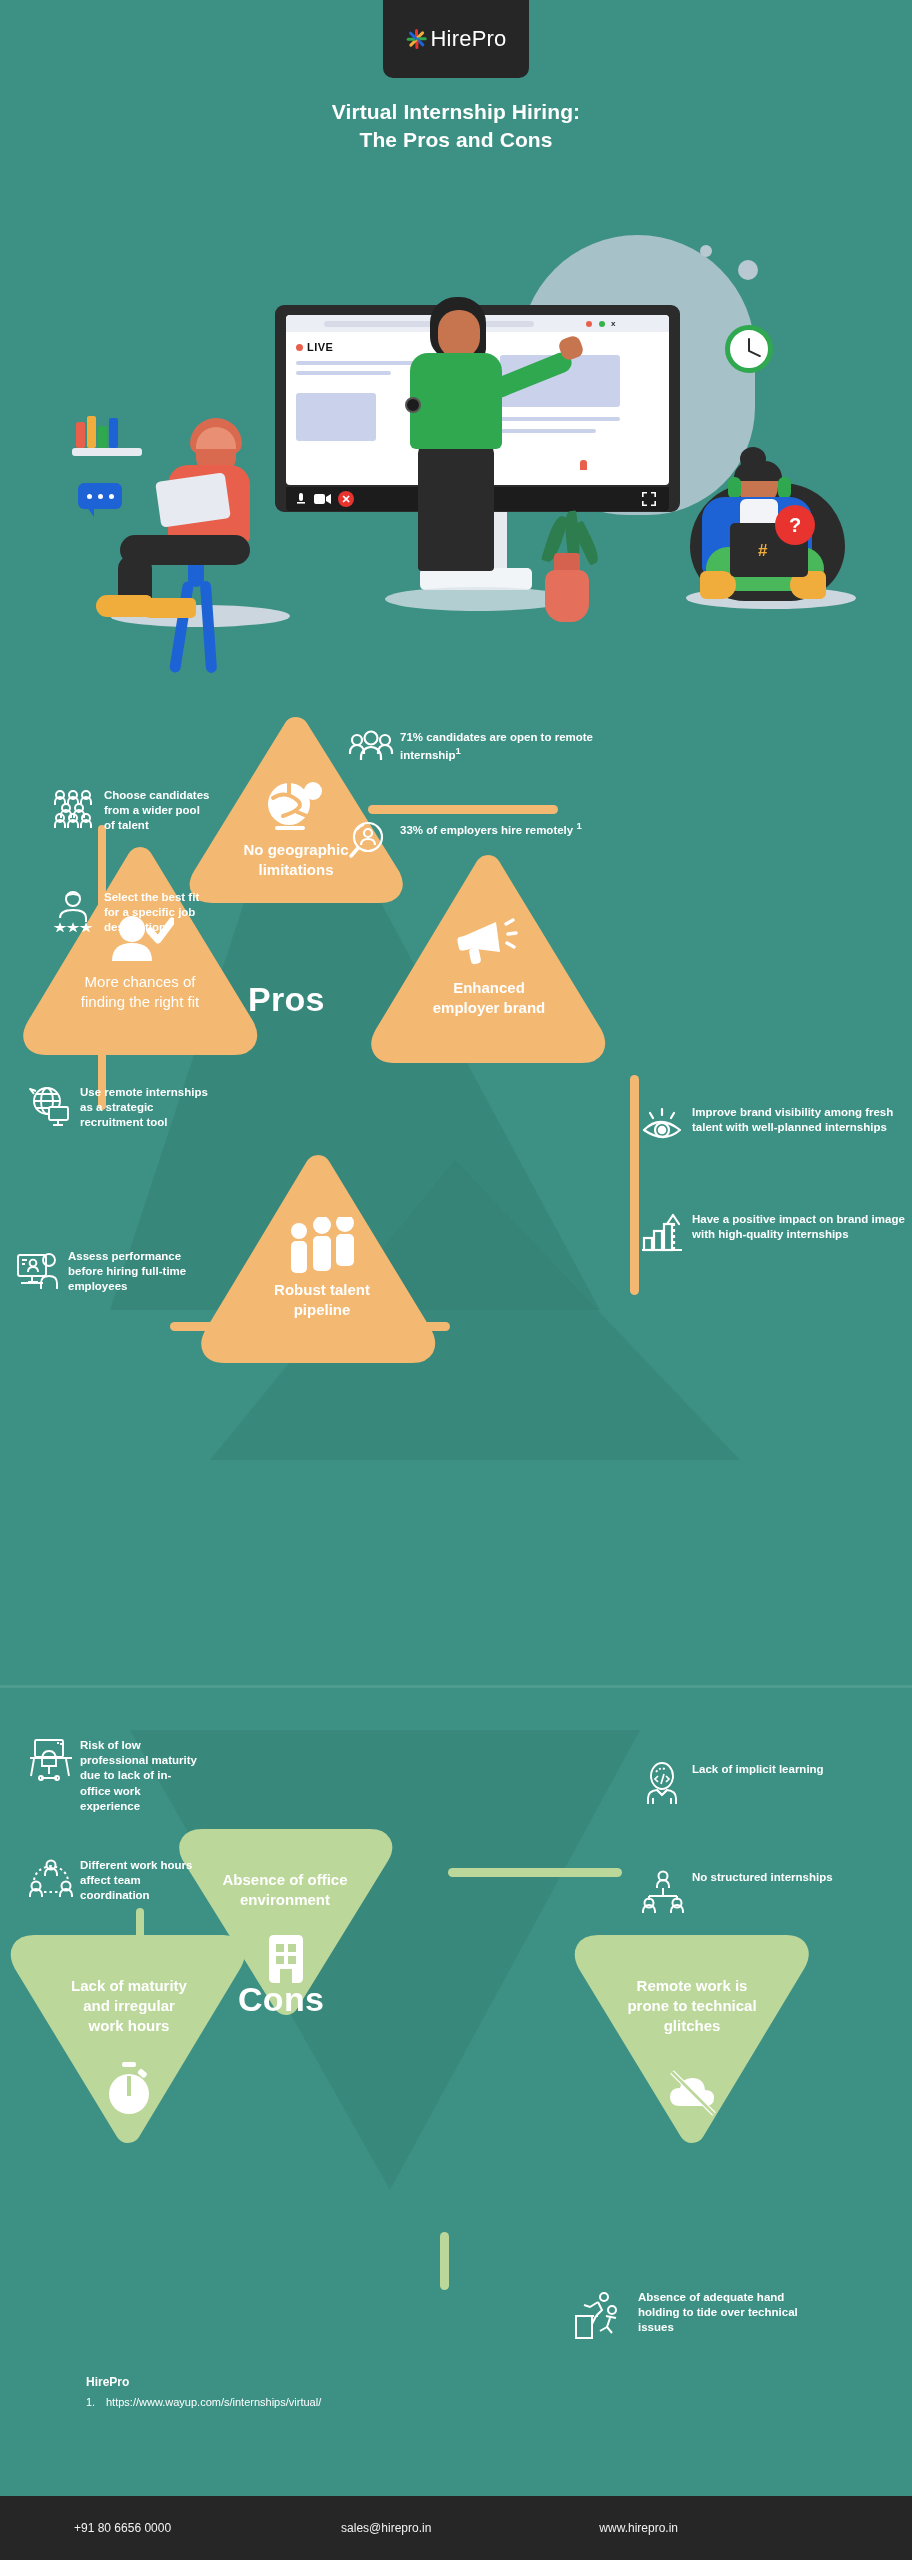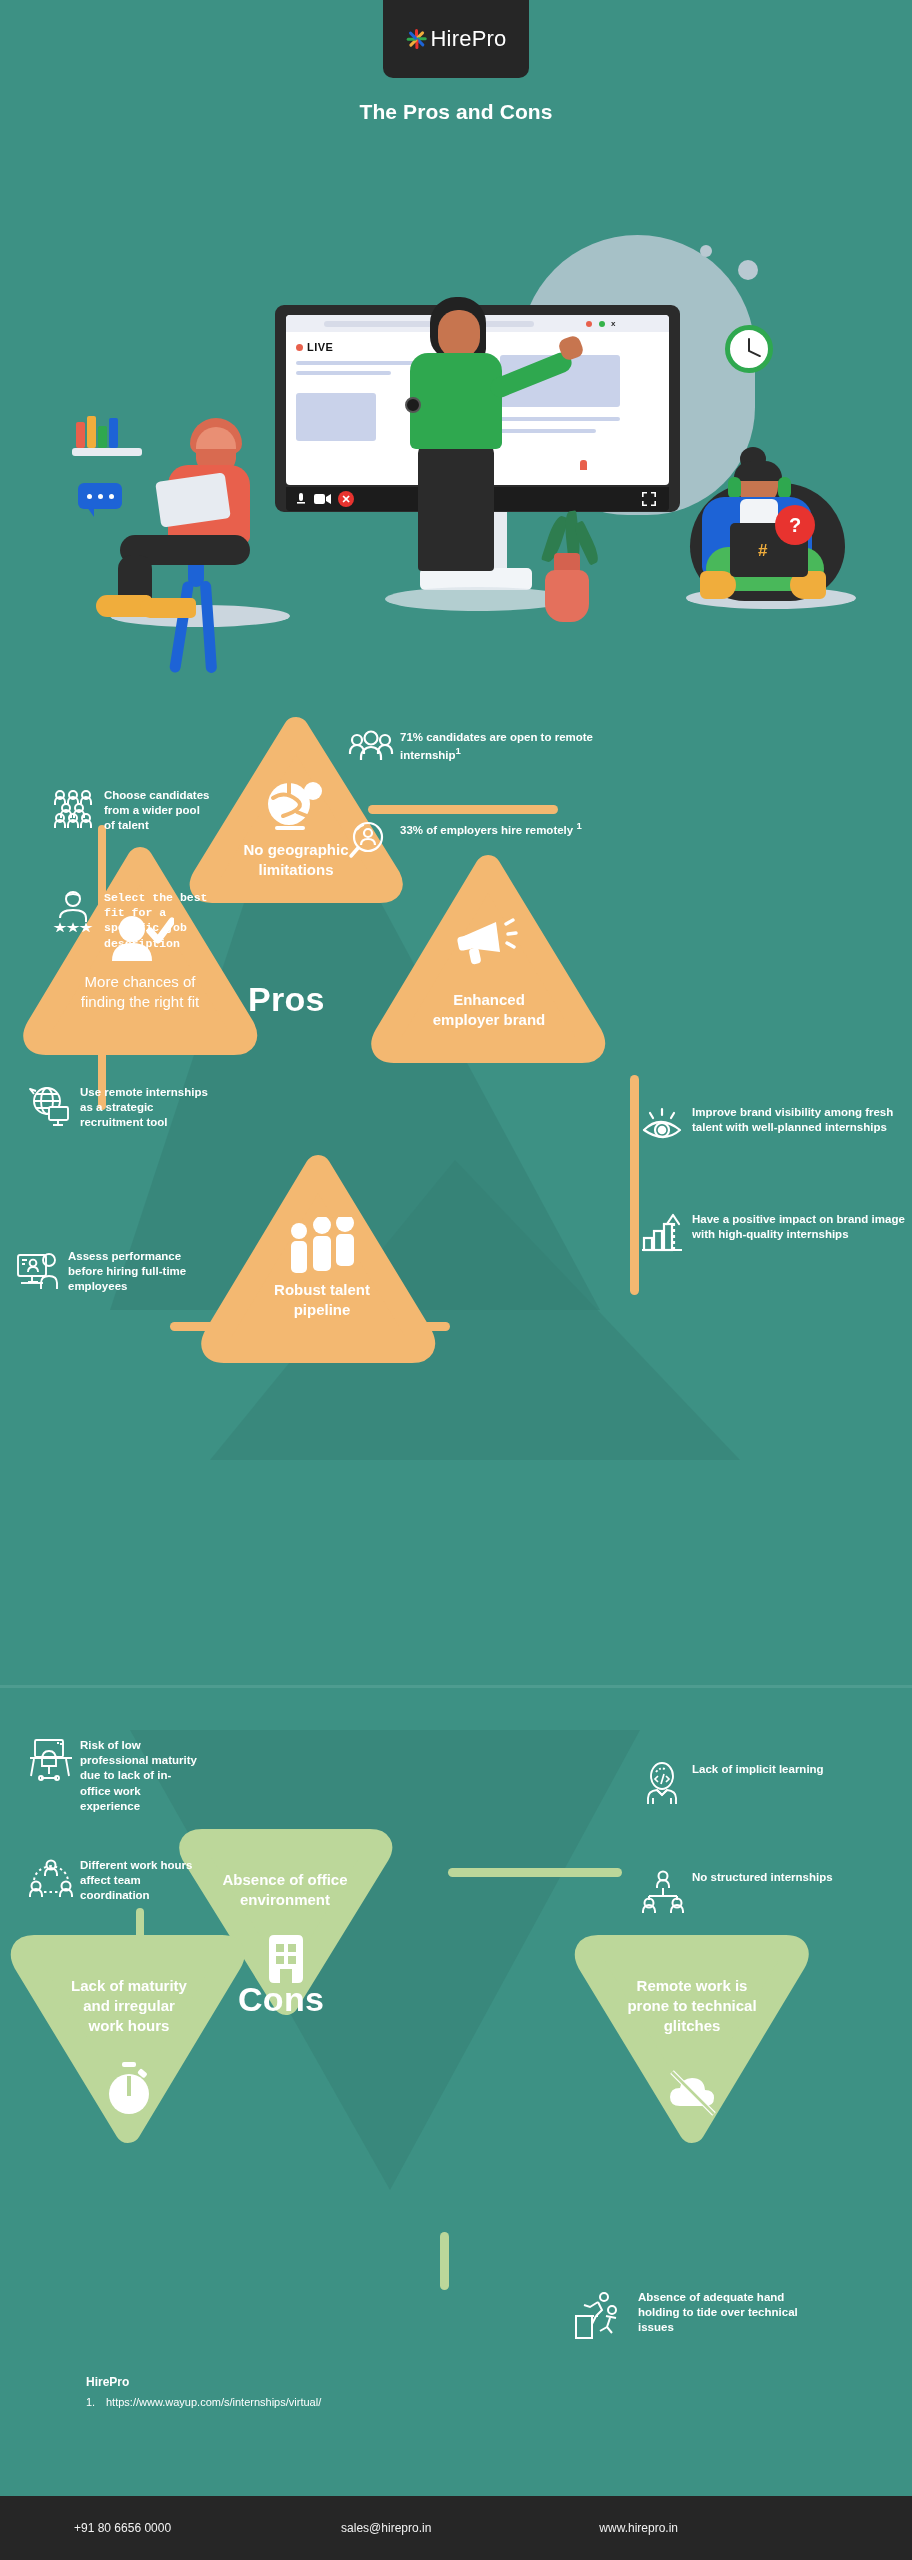--- a/index.html
+++ b/index.html
@@ -155,20 +155,21 @@
       <span style="background: rgb(29, 99, 214); transform: rotate(135deg);"></span>
       <span style="background: rgb(232, 51, 47); transform: rotate(180deg);"></span>
       <span style="background: rgb(240, 173, 60); transform: rotate(225deg);"></span>
       <span style="background: rgb(47, 168, 79); transform: rotate(270deg);"></span>
       <span style="background: rgb(29, 99, 214); transform: rotate(315deg);"></span>
     </div>
   <div class="logo-text">HirePro</div>
 </div>
 
 <div class="title">
+  <div>Virtual Internship Hiring:</div>
   <div>The Pros and Cons</div>
 </div>
 
 <div class="hero">
   <div class="hero-blob"></div>
   <div class="hero-bubble1"></div>
   <div class="hero-bubble2"></div>
 
   <div class="shelf">
     <div class="bk" style="left:4px;height:26px;background:#e8604c;"></div>
@@ -313,21 +314,21 @@
   </div>
 
   <div style="position:absolute;left:456px;top:228px;width:66px;height:52px">
     <svg viewBox="0 0 66 52" width="66" height="52">
         <path d="M4 22 L8 18 L40 4 L44 34 L12 30 Z" fill="#fff"></path>
         <rect x="2" y="18" width="14" height="14" rx="4" fill="#fff" transform="rotate(-12 9 25)"></rect>
         <rect x="14" y="30" width="10" height="16" rx="4" fill="#fff" transform="rotate(-12 19 38)"></rect>
         <path d="M50 6 L57 2 M52 16 L60 15 M51 25 L58 29" stroke="#fff" stroke-width="3.4" stroke-linecap="round"></path>
       </svg>
   </div>
-  <div style="position:absolute;left:378px;top:300px;width:222px;text-align:center;font-size:15px;font-weight:bold;line-height:1.3">
+  <div style="position:absolute;left:378px;top:288px;width:222px;text-align:center;font-size:15px;font-weight:bold;line-height:1.3">
     <div>Enhanced</div>
     <div>employer brand</div>
   </div>
 
   <div style="position:absolute;left:288px;top:527px;width:68px;height:58px">
     <svg viewBox="0 0 68 58" width="68" height="58">
         <circle cx="11" cy="14" r="8" fill="#fff"></circle>
         <rect x="3" y="24" width="16" height="32" rx="5" fill="#fff"></rect>
         <circle cx="34" cy="8" r="9" fill="#fff"></circle>
         <rect x="25" y="19" width="18" height="35" rx="5" fill="#fff"></rect>
@@ -357,21 +358,21 @@
           <path d="M3 40 v-3 a5 5 0 0 1 10 0 v3"></path>
         <circle cx="21" cy="30" r="4"></circle>
           <path d="M16 40 v-3 a5 5 0 0 1 10 0 v3"></path>
         <circle cx="34" cy="30" r="4"></circle>
           <path d="M29 40 v-3 a5 5 0 0 1 10 0 v3"></path>
       </svg>
     </div>
     <div class="txt">Choose candidates from a wider pool of talent</div>
   </div>
 
-  <div class="callout" style="left:52px; top:200px; width:160px;font-family:Liberation Mono, monospace;">
+  <div class="callout" style="left:52px; top:200px; width:160px;">
     <div class="ico">
       <svg viewBox="0 0 42 42" width="42" height="42" fill="none" stroke="#fff" stroke-width="2">
         <circle cx="21" cy="9" r="7"></circle>
           <path d="M14 6 q7 -4 14 0"></path>
         <path d="M8 28 q0 -8 13 -8 q13 0 13 8 v4"></path>
         <path d="M6 40 l2-5 l2 5 l-5-3 h6z"></path>
           <path d="M19 40 l2-5 l2 5 l-5-3 h6z"></path>
           <path d="M32 40 l2-5 l2 5 l-5-3 h6z"></path>
       </svg>
     </div>

